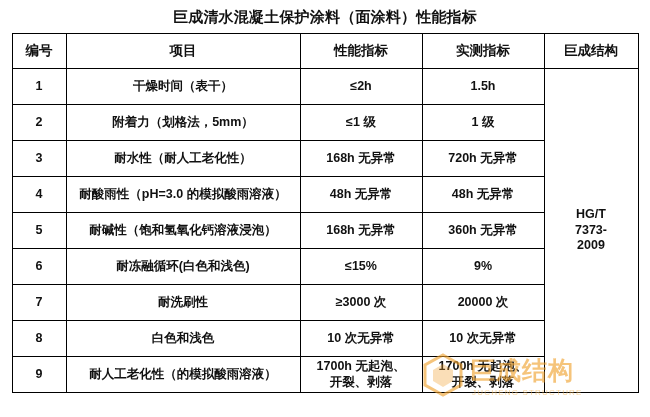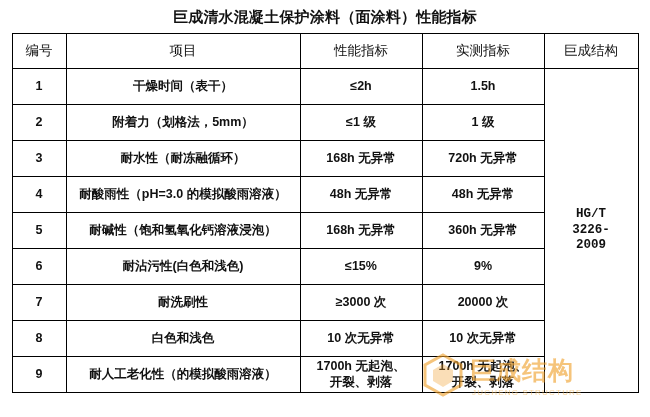--- a/index.html
+++ b/index.html
@@ -38,39 +38,38 @@
   table.spec th, table.spec td {
     border: 1px solid #000000;
     text-align: center;
     vertical-align: middle;
     color: #111111;
     padding: 2px 3px;
     line-height: 1.25;
   }
   table.spec thead th {
     font-size: 13.5px;
-    font-weight: normal;
+    font-weight: bold;
     height: 30px;
   }
   table.spec tbody td {
     font-size: 12.5px;
     font-weight: bold;
     height: 31px;
   }
   .col-no   { width: 54px; }
   .col-item { width: 234px; }
   .col-perf { width: 122px; }
   .col-meas { width: 122px; }
   .col-ref  { width: 94px; }
 
   td.ref-cell {
     font-size: 12.5px;
     font-weight: bold;
     line-height: 1.55;
-    font-family: Liberation Mono, monospace;
   }
   .multi-line {
     display: block;
   }
   .wm {
     position: absolute;
     left: 418px;
     top: 352px;
     width: 232px;
     height: 58px;
@@ -129,51 +128,51 @@
       </tr>
     </thead>
     <tbody>
       <tr>
         <td>1</td>
         <td>干燥时间（表干）</td>
         <td>≤2h</td>
         <td>1.5h</td>
         <td class="ref-cell" rowspan="9">
           <span class="multi-line">HG/T</span>
-          <span class="multi-line">3226-</span>
+          <span class="multi-line">7373-</span>
           <span class="multi-line">2009</span>
         </td>
       </tr>
       <tr>
         <td>2</td>
         <td>附着力（划格法，5mm）</td>
         <td>≤1 级</td>
         <td>1 级</td>
       </tr>
       <tr>
         <td>3</td>
-        <td>耐水性（耐冻融循环）</td>
+        <td>耐水性（耐人工老化性）</td>
         <td>168h 无异常</td>
         <td>720h 无异常</td>
       </tr>
       <tr>
         <td>4</td>
         <td>耐酸雨性（pH=3.0 的模拟酸雨溶液）</td>
         <td>48h 无异常</td>
         <td>48h 无异常</td>
       </tr>
       <tr>
         <td>5</td>
         <td>耐碱性（饱和氢氧化钙溶液浸泡）</td>
         <td>168h 无异常</td>
         <td>360h 无异常</td>
       </tr>
       <tr>
         <td>6</td>
-        <td>耐沾污性(白色和浅色)</td>
+        <td>耐冻融循环(白色和浅色)</td>
         <td>≤15%</td>
         <td>9%</td>
       </tr>
       <tr>
         <td>7</td>
         <td>耐洗刷性</td>
         <td>≥3000 次</td>
         <td>20000 次</td>
       </tr>
       <tr>

